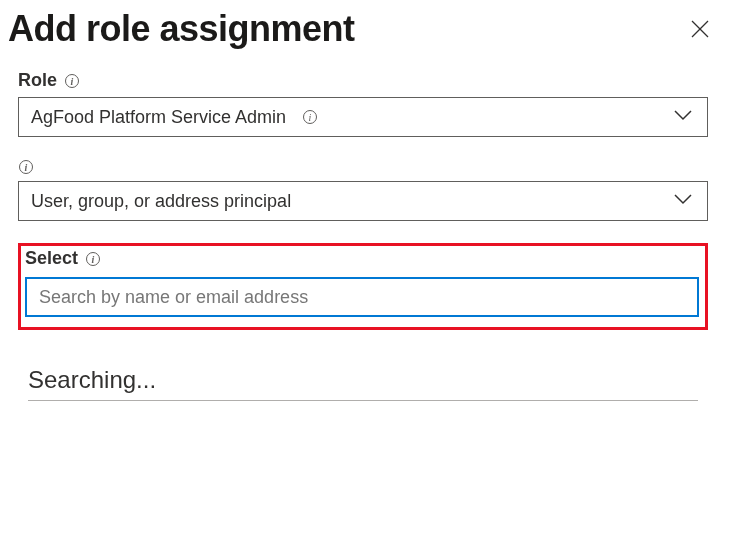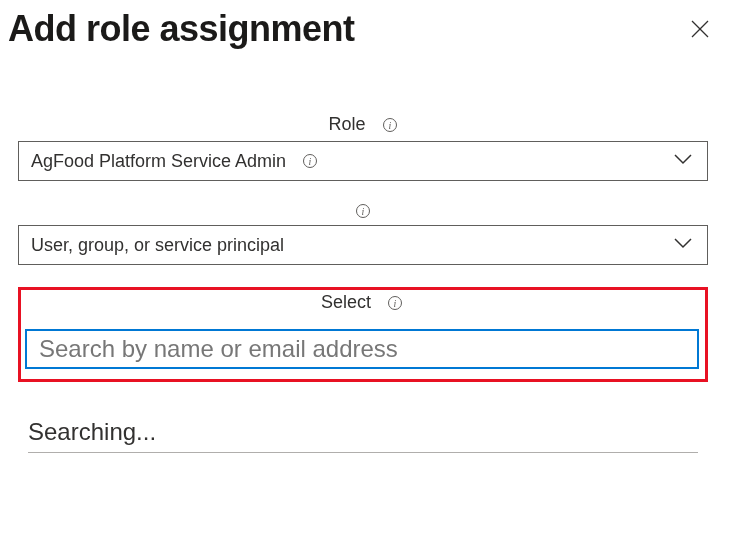--- a/index.html
+++ b/index.html
@@ -11,21 +11,21 @@
       color: #323130;
       overflow: hidden;
     }
     .panel {
       padding: 8px 18px 0 8px;
     }
     .header {
       display: flex;
       align-items: center;
       justify-content: space-between;
-      margin-bottom: 64px;
+      margin-bottom: 20px;
       text-align: center;
     }
     .header h1 {
       font-size: 36px;
       font-weight: 600;
       color: #1b1a19;
       letter-spacing: -0.5px;
     }
     .close-btn {
       width: 36px;
@@ -35,26 +35,25 @@
       justify-content: center;
       cursor: pointer;
       color: #323130;
     }
     .field {
       margin: 0 10px 22px 10px;
     }
     .field-label {
       display: flex;
       align-items: center;
-      gap: 16px;
+      gap: 7px;
       font-size: 18px;
-      font-weight: 400;
+      font-weight: 700;
       color: #323130;
       margin-bottom: 6px;
-      justify-content: center;
     }
     .info-icn {
       display: inline-flex;
       align-items: center;
       justify-content: center;
       width: 16px;
       height: 16px;
     }
     .info-icn circle { fill: none; stroke: #605e5c; stroke-width: 1; }
     .info-icn text { font-size: 10px; fill: #605e5c; font-style: italic; font-family: serif; }
@@ -81,27 +80,27 @@
       top: 50%;
       transform: translateY(-50%);
     }
     .select-wrap {
       margin: 0 10px 0 10px;
       border: 3px solid #e81123; 
       padding: 0 6px 10px 4px;
     }
     .select-wrap .field-label {
       margin-top: 2px;
-      margin-bottom: 16px;
+      margin-bottom: 8px;
     }
     .search-input {
       width: 100%;
       height: 40px;
       border: 2px solid #0078d4;
-      font-size: 24px;
+      font-size: 18px;
       color: #b91c1c;
       padding: 0 12px;
       outline: none;
       font-family: inherit;
     }
     .search-input::placeholder {
       color: #777;
       opacity: 1;
     }
     .caret-overlay {
@@ -162,21 +161,21 @@
   <div class="field">
     <div class="field-label">
       <span class="info-icn">
         <svg width="16" height="16" viewBox="0 0 16 16">
             <circle cx="8" cy="8" r="6.5"></circle>
             <text x="8" y="12" text-anchor="middle">i</text>
           </svg>
       </span>
     </div>
     <div class="dropdown">
-      <span class="dropdown-value">User, group, or service principal</span>
+      <span class="dropdown-value">User, group, or address principal</span>
       <span class="chevron">
         <svg width="20" height="14" viewBox="0 0 20 14">
             <polyline points="2,3 10,11 18,3" fill="none" stroke="#323130" stroke-width="1.5"></polyline>
           </svg>
       </span>
     </div>
   </div>
 
   <div class="select-wrap">
     <div class="field-label">

